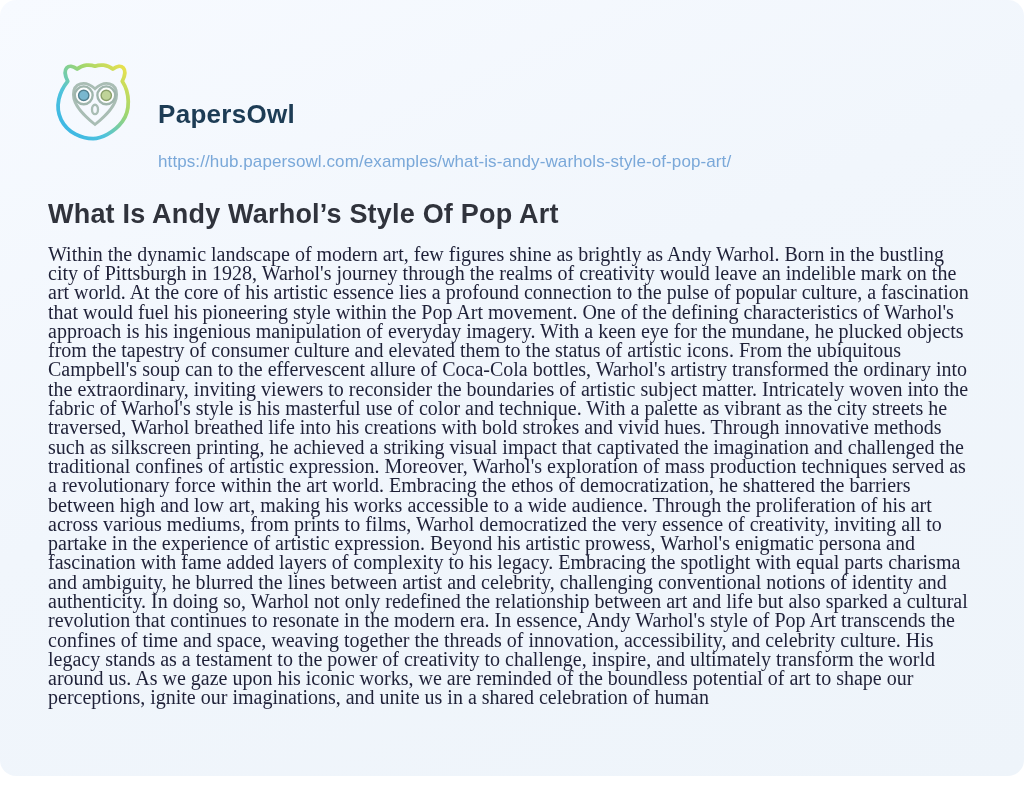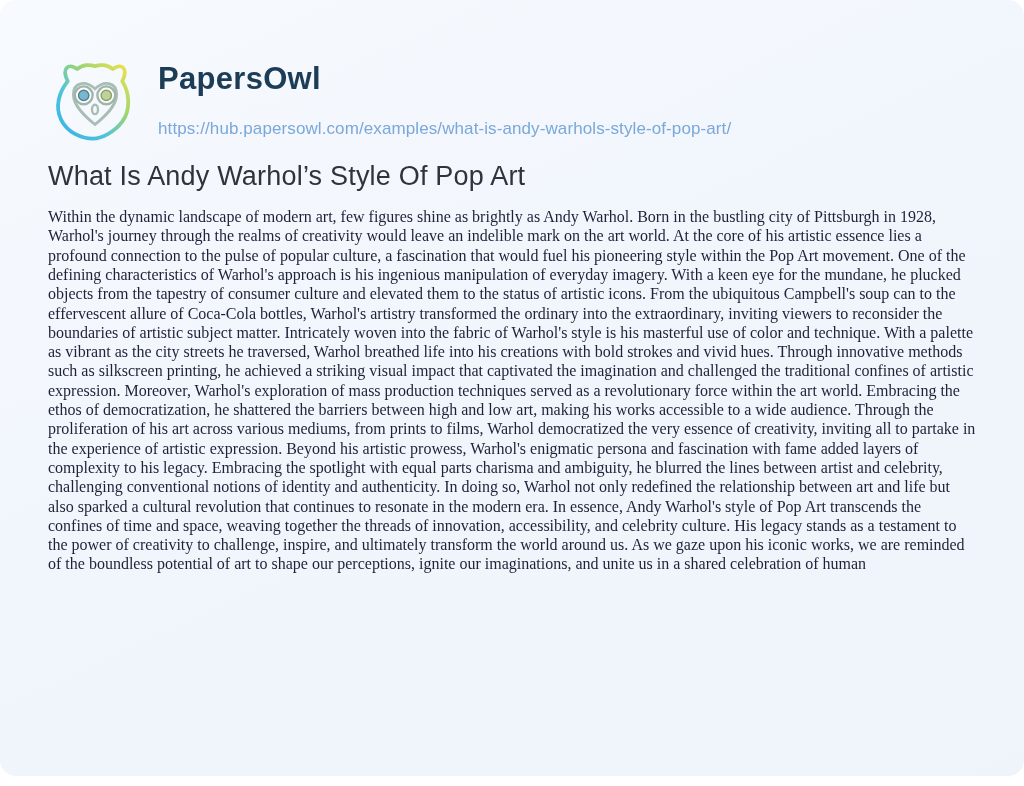--- a/index.html
+++ b/index.html
@@ -26,47 +26,48 @@
     gap: 16px;
   }
   .logo-wrap {
     width: 94px;
     height: 94px;
     flex: 0 0 auto;
   }
   .logo-wrap svg { width: 94px; height: 94px; display: block; }
   .brand-block { padding-top: 8px; }
   .brand-name {
-    font-size: 31px;
+    font-size: 26px;
     font-weight: bold;
     color: #1d3c55;
     letter-spacing: 0.3px;
     line-height: 1.1;
+    margin-top: 38px;
   }
   .page-url {
     display: block;
     margin-top: 23px;
     font-size: 17px;
     color: #7aa8d9;
     text-decoration: none;
     letter-spacing: 0.1px;
   }
   .article-title {
-    margin: 13px 48px 0 48px;
+    margin: 27px 48px 0 48px;
     font-size: 27px;
-    font-weight: 400;
+    font-weight: 700;
     color: #30333c;
     letter-spacing: 0.2px;
     line-height: 1.15;
   }
   .article-body {
     margin: 15px 48px 0 48px;
     width: 928px;
     font-family: "Liberation Serif", serif;
-    font-size: 16px;
+    font-size: 20px;
     line-height: 19.3px;
     color: #1f2138;
     text-align: left;
   }
 </style>
 </head>
 <body>
 
 <div class="card">
 

